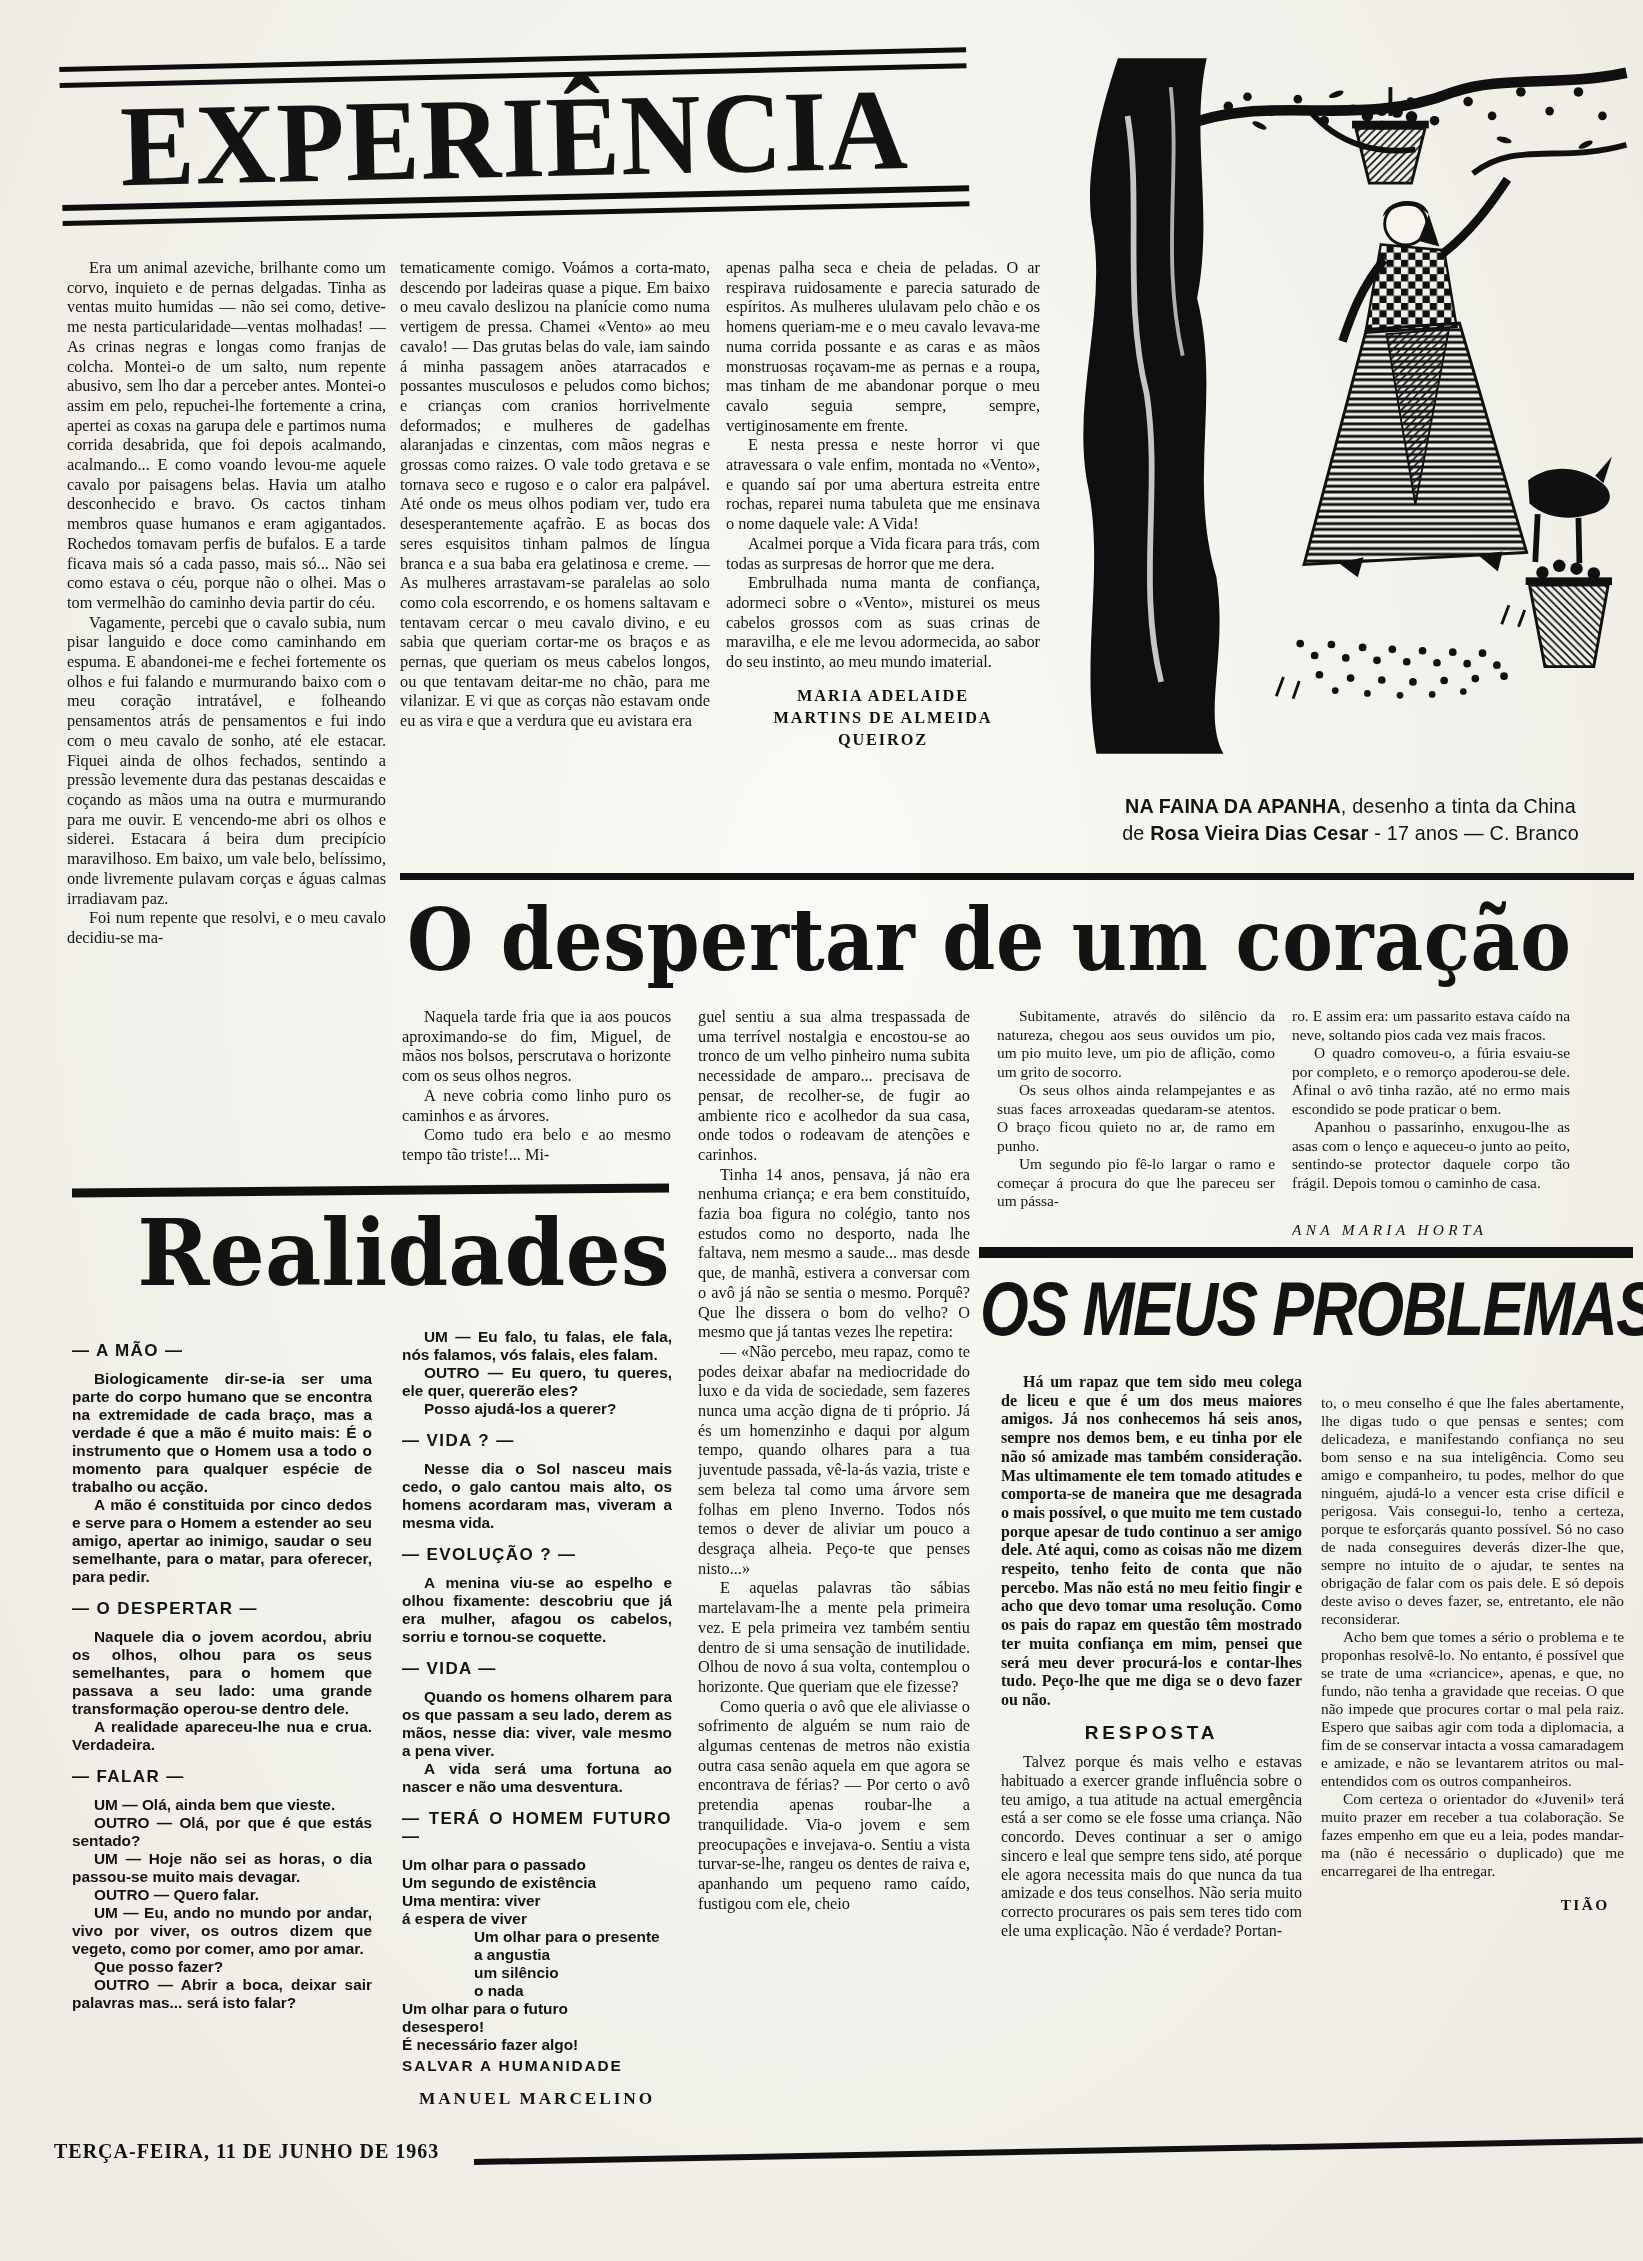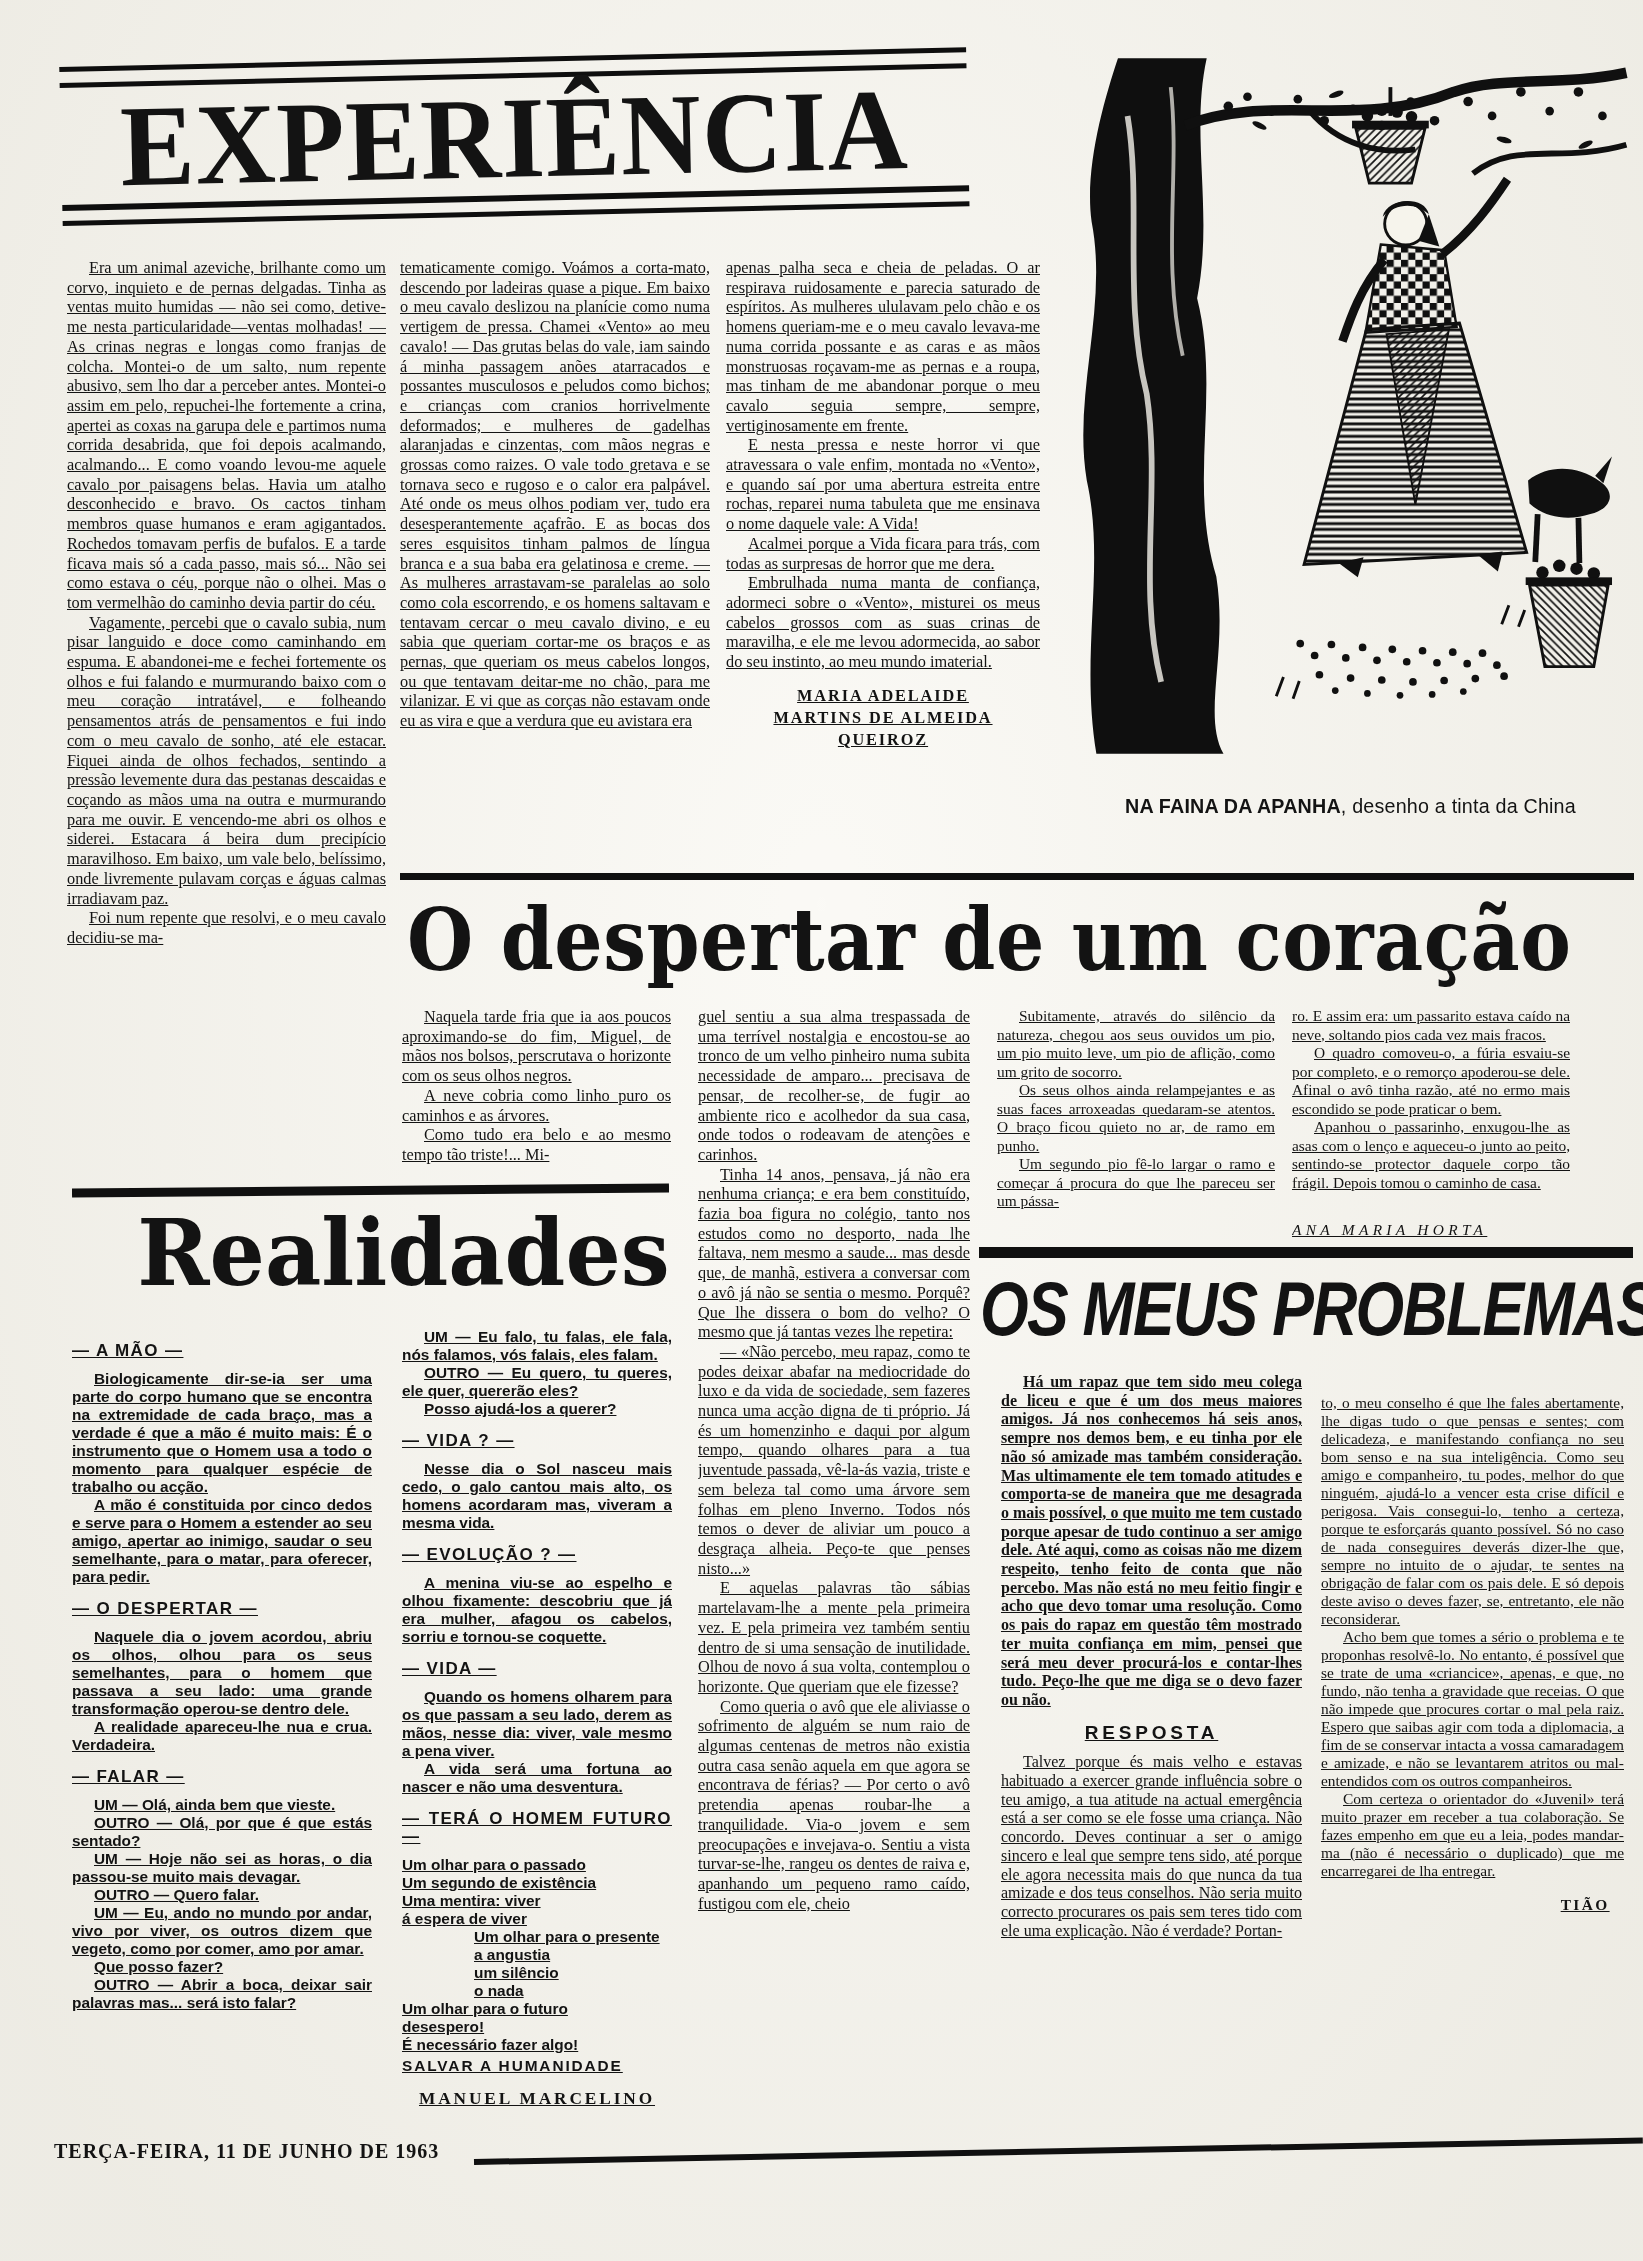--- a/index.html
+++ b/index.html
@@ -29,21 +29,21 @@
   .real-title{
     font-family:"DejaVu Serif", serif;font-weight:bold;font-size:87px;line-height:1;
     text-align:center;letter-spacing:0px;transform:scaleY(1.05);transform-origin:center top;
   }
   .prob-title{
     font-family:"Liberation Sans", sans-serif;font-weight:bold;font-style:italic;
     font-size:71px;line-height:1;white-space:nowrap;letter-spacing:-1.9px;
     transform:scaleX(.88) scaleY(1.08);transform-origin:left top;
   }
   
-  .col{overflow:hidden;font-size:16.3px;line-height:19.7px;text-align:justify;text-decoration:underline;}
+  .col{overflow:hidden;font-size:16.3px;line-height:19.7px;text-align:justify;}
   .col .it{margin:0;text-align:justify;text-indent:22px;}
   .col .it-pc{text-indent:0;}
   .col .it-h{
     font-family:"Liberation Sans", sans-serif;font-weight:bold;text-indent:0;
     letter-spacing:1.4px;margin:12.5px 0 8.6px 0;font-size:17.3px;
   }
   .col .it-hr{
     font-family:"Liberation Sans", sans-serif;font-weight:bold;text-align:center;text-indent:0;
     letter-spacing:3.8px;margin:14.4px 0 10.6px 0;font-size:19px;
   }
@@ -210,20 +210,21 @@
           <circle cx="688" cy="1328" r="7"></circle>
         <circle cx="755" cy="1326" r="7"></circle>
           <circle cx="820" cy="1320" r="7"></circle>
       </g>
       <path d="M430 1330 L445 1290 M465 1335 L478 1298 M900 1180 L915 1140 M935 1185 L948 1150" stroke="#101010" stroke-width="6"></path>
     </svg>
   </div>
 
   <div class="abs caption" style="left:1070px;top:793px;width:561px;">
     <div><span class="b">NA FAINA DA APANHA</span><span>, desenho a tinta da China</span></div>
+    <div><span>de </span><span class="b">Rosa Vieira Dias Cesar</span><span> - 17 anos — C. Branco</span></div>
   </div>
 
   <div class="abs rule" style="left:400px;top:873px;width:1234px;height:7.2px;"></div>
   <div class="abs despertar-title" style="left:407px;top:898px;">O despertar de um coração</div>
 
   <div class="abs col" style="left:402px;top:1007px;width:269px;height:185px;">
       <div class="it it-p">Naquela tarde fria que ia aos poucos aproximando-se do fim, Miguel, de mãos nos bolsos, perscrutava o horizonte com os seus olhos negros.</div>
       <div class="it it-p">A neve cobria como linho puro os caminhos e as árvores.</div>
       <div class="it it-p">Como tudo era belo e ao mesmo tempo tão triste!... Mi-</div>
     </div>

